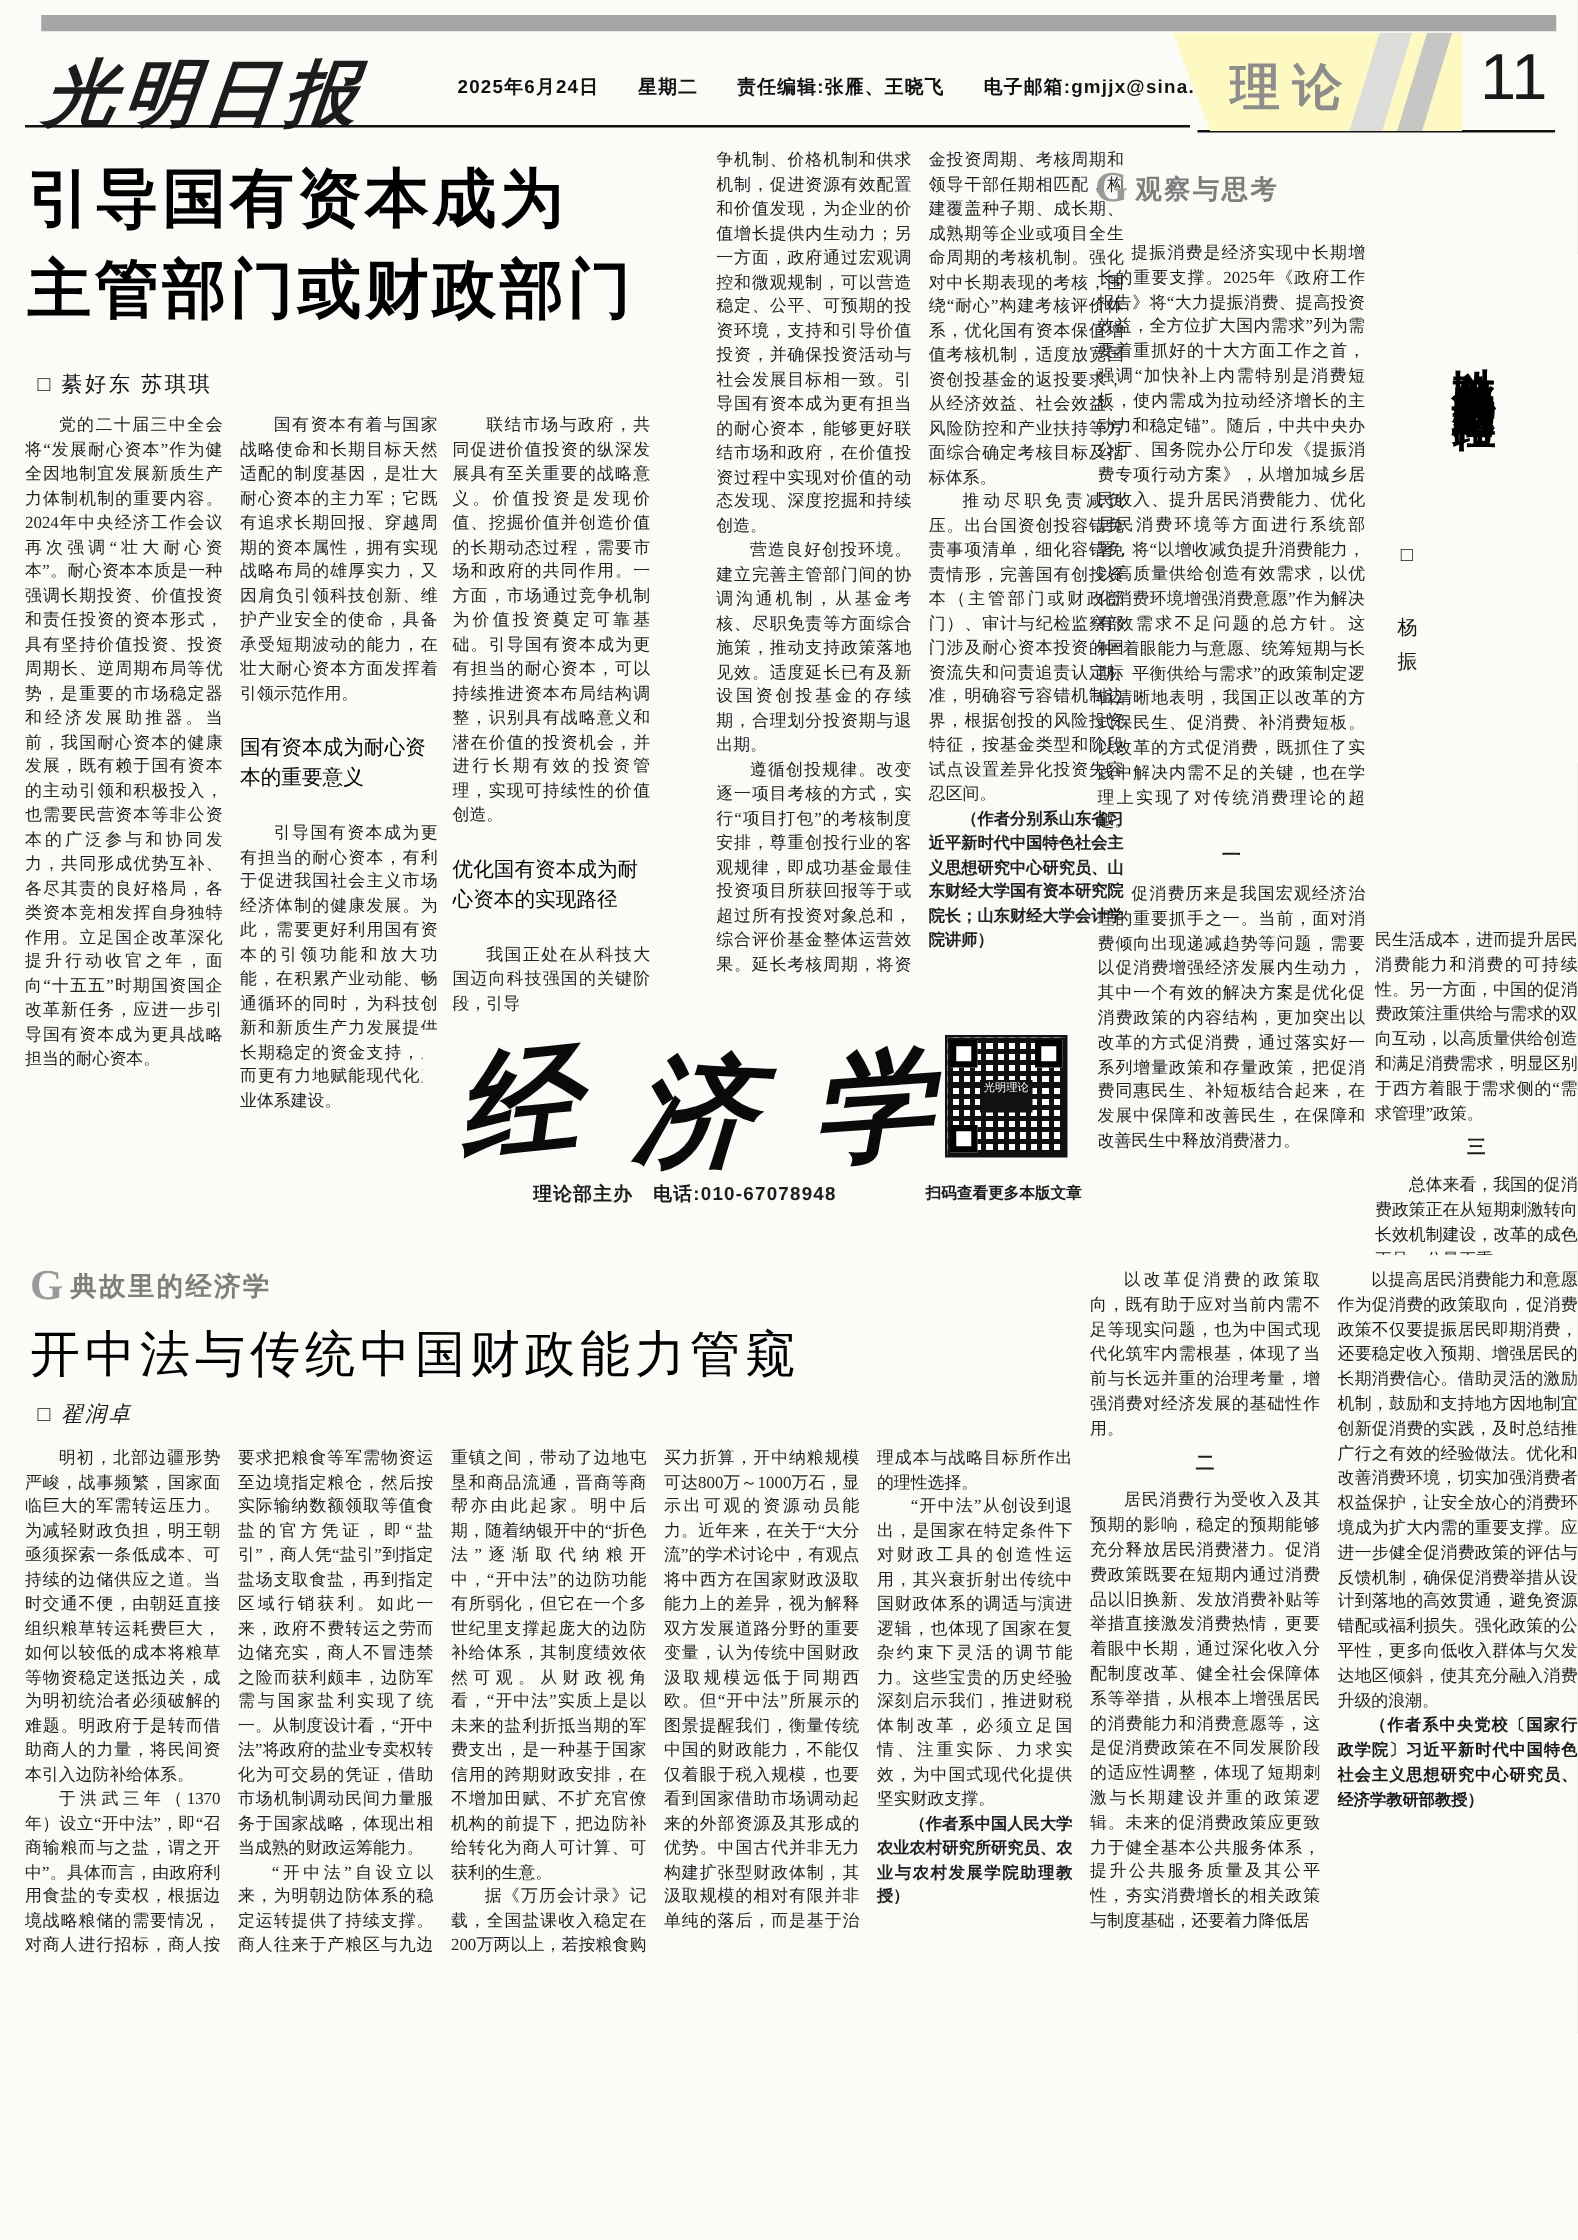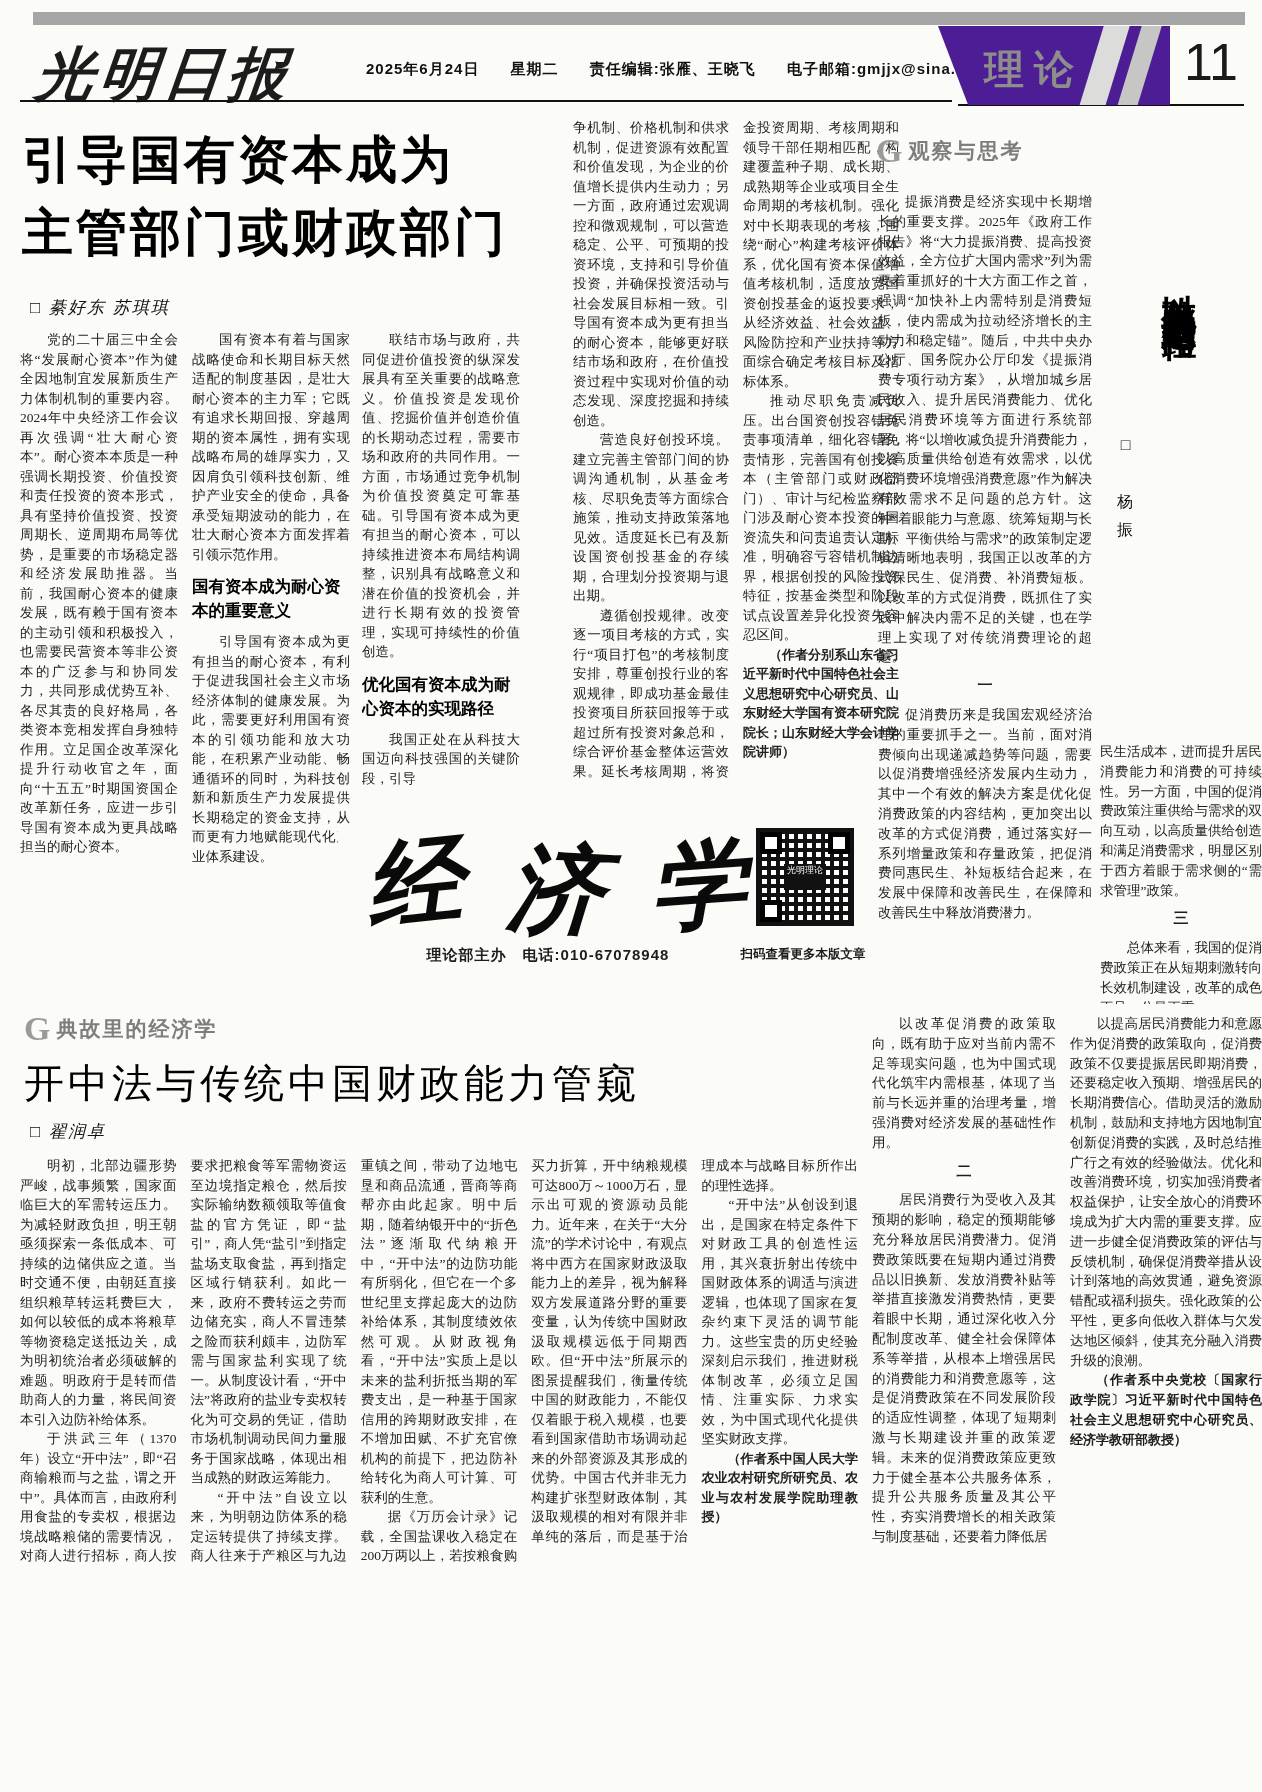--- a/index.html
+++ b/index.html
@@ -8,42 +8,42 @@
   .abs{position:absolute;}
   
   .topbar{left:33px;top:12px;width:1212px;height:13px;background:#a6a6a6;}
   .logo{left:36px;top:36px;font-size:58px;font-weight:bold;font-style:italic;letter-spacing:6px;
         transform:skewX(-6deg);font-family:"Liberation Serif",serif;}
   .dateline{left:366px;top:60px;font-size:15px;font-weight:bold;font-family:"Liberation Sans",sans-serif;
         letter-spacing:1px;color:#111;}
   .dateline span{margin-right:26px;}
   .rule-left{left:20px;top:100px;width:932px;height:2px;background:#111;}
   .rule-right{left:958px;top:104px;width:286px;height:2px;background:#111;}
-  .section-tab{left:938px;top:26px;width:232px;height:79px;background:#4c1d95;
+  .section-tab{left:938px;top:26px;width:232px;height:79px;background:#fef9c3;
         clip-path:polygon(0 0,100% 0,100% 100%,13% 100%);overflow:hidden;}
   .tab-stripe{position:absolute;top:-10px;height:110px;transform:skewX(-17deg);}
   .tab-stripe.s1{left:152px;width:26px;background:#dcdcda;}
   .tab-stripe.s2{left:190px;width:20px;background:#c6c6c4;}
   .tab-label{position:absolute;left:46px;top:16px;font-size:40px;font-weight:bold;color:#8d8d8b;
         letter-spacing:10px;font-family:"Liberation Serif",serif;}
   .pagenum{left:1184px;top:32px;font-size:52px;font-family:"Liberation Sans",sans-serif;color:#1a1a1a;}
   
   .bodytxt{font-size:13.5px;line-height:19.5px;text-align:justify;color:#222;}
   .bodytxt p{margin:0;text-indent:2em;}
   .cols2{column-count:2;column-gap:14px;overflow:hidden;}
   .cols5{column-count:5;column-gap:14px;overflow:hidden;}
   .col1{overflow:hidden;}
-  .subhead{font-weight:bold;font-size:16.5px;line-height:24px;text-indent:0!important;
-        margin:10px 0!important;text-align:left;color:#000;font-family:"Liberation Sans",sans-serif;}
+  .subhead{font-weight:normal;font-size:16.5px;line-height:24px;text-indent:0!important;
+        margin:22px 0!important;text-align:left;color:#000;font-family:"Liberation Sans",sans-serif;}
   .attrib{font-weight:bold;text-indent:2em;font-family:"Liberation Sans",sans-serif;font-size:13px;}
   .kai{font-style:italic;color:#2e2e2e;}
   
   .headline{left:22px;top:124px;width:500px;font-size:51px;line-height:73px;font-weight:900;
         letter-spacing:3px;color:#000;font-family:"Liberation Serif",serif;}
-  .byline{font-size:17px;letter-spacing:2px;font-family:"Liberation Sans",sans-serif;color:#111;font-style:italic;}
+  .byline{font-size:17px;letter-spacing:2px;font-family:"Liberation Sans",sans-serif;color:#111;}
   .byline-main{left:30px;top:296px;}
   
   .banner{left:338px;top:824px;width:522px;height:152px;background:#fbfbf8;}
   .cal{position:absolute;font-weight:900;font-style:italic;font-family:"Liberation Serif",serif;
         color:#0a0a0a;font-size:96px;}
   .cal.c1{left:28px;top:-4px;transform:rotate(-6deg);}
   .cal.c2{left:170px;top:2px;transform:rotate(3deg);}
   .cal.c3{left:312px;top:-2px;transform:rotate(-4deg);}
   .publine{position:absolute;left:30px;top:122px;width:360px;text-align:center;font-size:15px;
         font-weight:bold;font-family:"Liberation Sans",sans-serif;letter-spacing:1px;}

